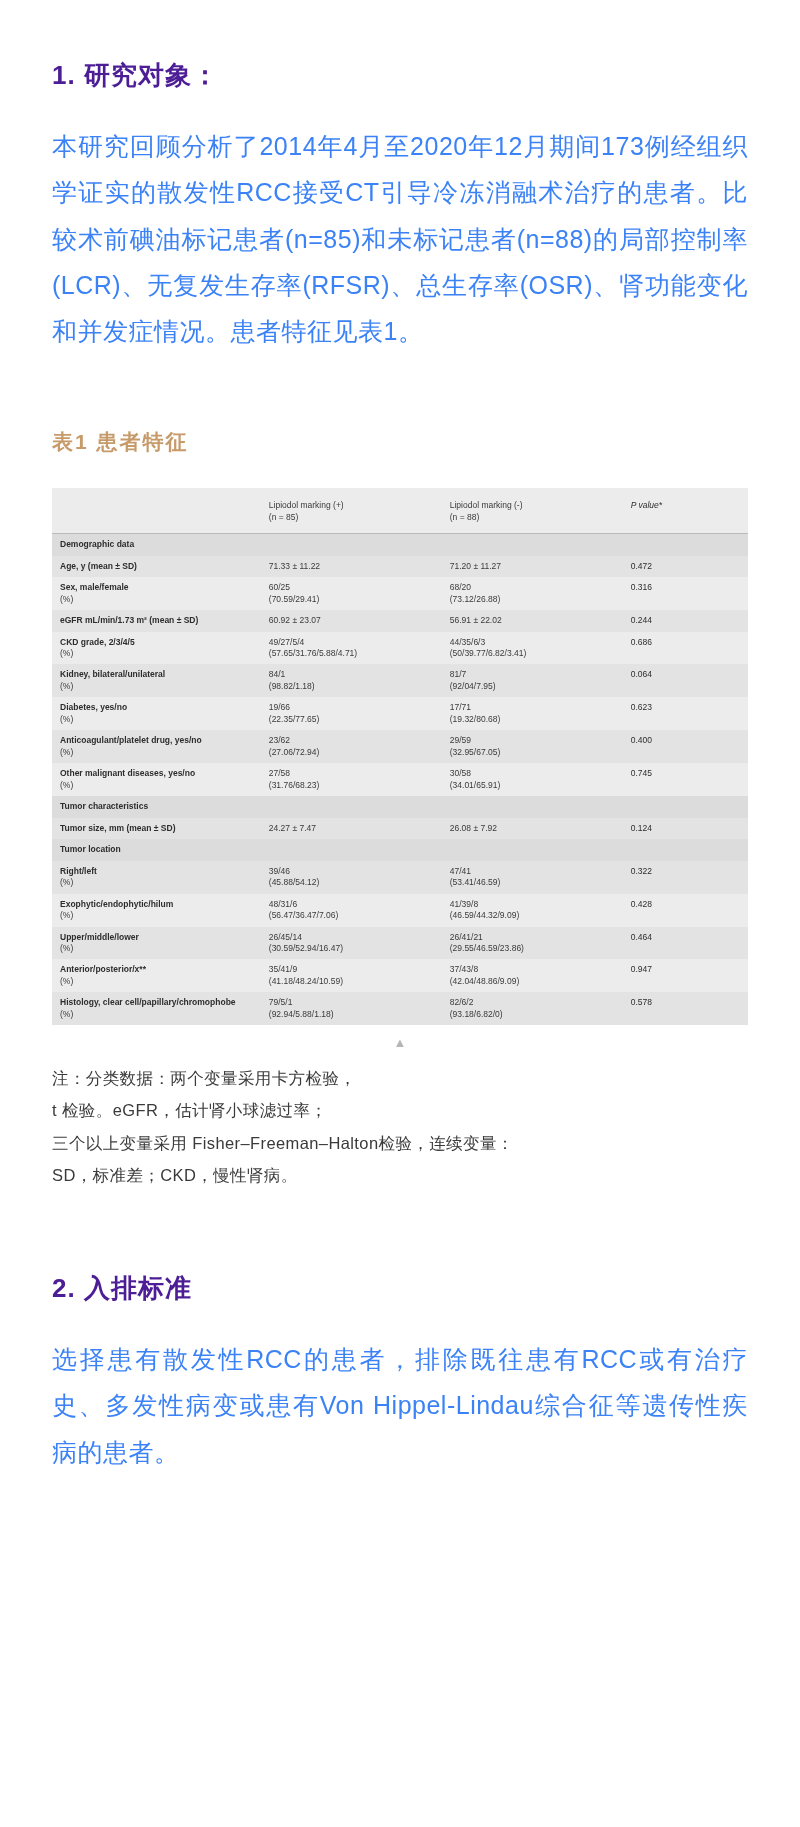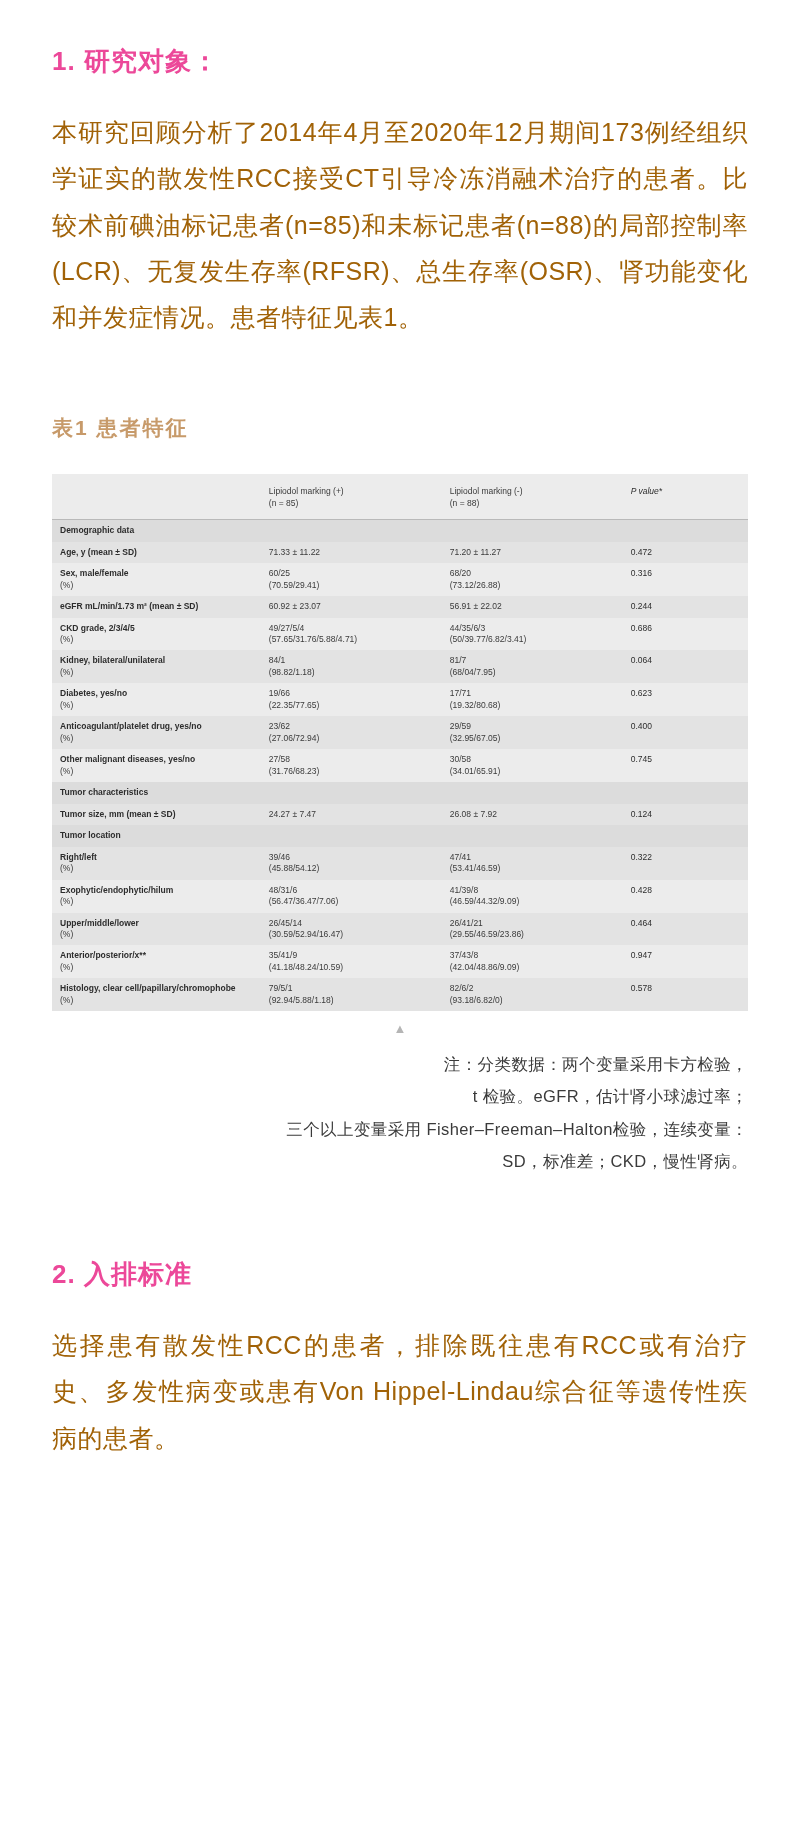--- a/index.html
+++ b/index.html
@@ -14,30 +14,30 @@
     -webkit-font-smoothing: antialiased;
   }
   .page {
     width: 800px;
     min-height: 1827px;
     box-sizing: border-box;
     padding: 34px 52px 40px 52px;
     position: relative;
   }
   .section-heading {
-    color: #ec4899;
+    color: #4c1d95;
     font-size: 26px;
     font-weight: bold;
     letter-spacing: 1px;
-    margin: 10px 0 0 0;
+    margin: 24px 0 0 0;
   }
   .body-text {
     font-size: 25px;
     line-height: 1.85;
-    color: #a16207;
+    color: #3b82f6;
     letter-spacing: 0.5px;
     margin: 30px 0 0 0;
     text-align: justify;
   }
   .table-caption {
     text-align: left;
     color: #c79a6a;
     font-size: 21px;
     font-weight: bold;
     letter-spacing: 2px;
@@ -98,21 +98,21 @@
   }
   .arrow-mark {
     text-align: center;
     color: #b5b5b5;
     font-size: 13px;
     margin: 10px 0 0 0;
     letter-spacing: 0;
   }
   .note {
     margin: 12px 0 0 0;
-    text-align: right;
+    text-align: left;
     font-size: 16.5px;
     line-height: 1.95;
     color: #4a4a4a;
     letter-spacing: 0.4px;
   }
   .heading2 {
     margin-top: 80px;
   }
   .spacer-bottom { height: 10px; }
 </style>
@@ -201,21 +201,21 @@
             <td class="pv">0.686</td>
           </tr>
           <tr class="alt">
             <td class="label"><b>Kidney, bilateral/unilateral</b><span class="sub">(%)</span></td>
             <td>
               <span class="sub">84/1</span>
               <span class="sub">(98.82/1.18)</span>
             </td>
             <td>
               <span class="sub">81/7</span>
-              <span class="sub">(68/04/7.95)</span>
+              <span class="sub">(92/04/7.95)</span>
             </td>
             <td class="pv">0.064</td>
           </tr>
           <tr class="norm">
             <td class="label"><b>Diabetes, yes/no</b><span class="sub">(%)</span></td>
             <td>
               <span class="sub">19/66</span>
               <span class="sub">(22.35/77.65)</span>
             </td>
             <td>

